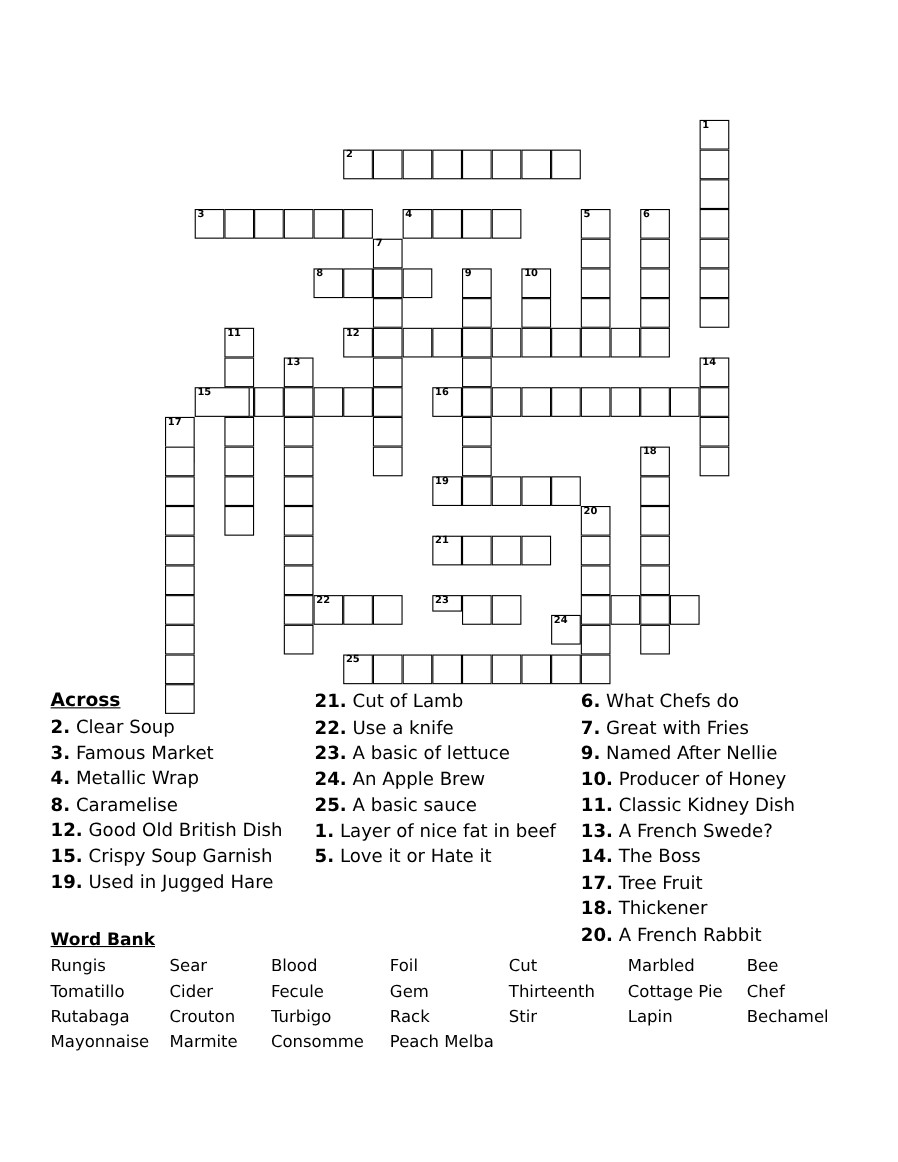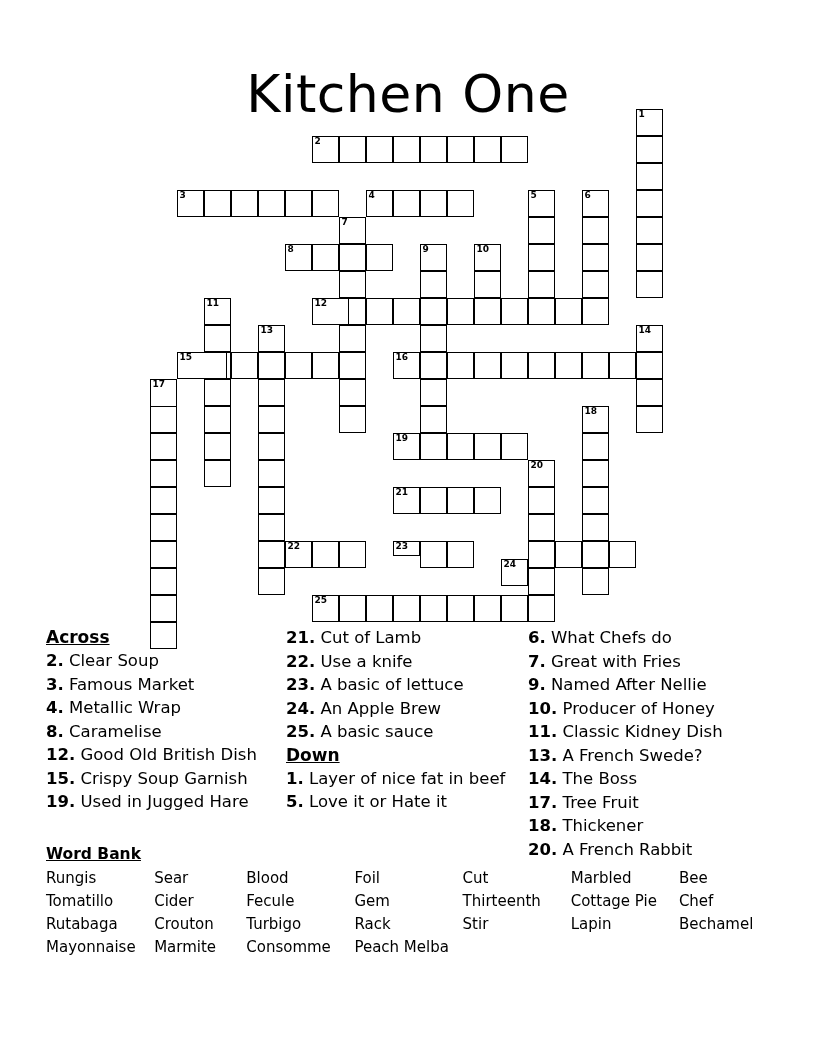--- a/index.html
+++ b/index.html
@@ -123,21 +123,20 @@
   .wb-c3 { width: 101px; }
   .wb-c4 { width: 101px; }
   .wb-c5 { width: 101px; }
   .wb-c6 { width: 100px; }
 </style>
 </head>
 <body>
 
 <div class="page">
 
-  <h1 class="puzzle-title">Kitchen One</h1>
 
   <div id="grid-layer">
       <div class="cell" style="left: 636px; top: 109px; width: 27px; height: 27px;">
         <span class="cell-num">1</span>
       </div>
       <div class="cell" style="left: 636px; top: 136px; width: 27px; height: 27px;"></div>
       <div class="cell" style="left: 636px; top: 163px; width: 27px; height: 27px;"></div>
       <div class="cell" style="left: 636px; top: 190px; width: 27px; height: 27px;"></div>
       <div class="cell" style="left: 636px; top: 217px; width: 27px; height: 27px;"></div>
       <div class="cell" style="left: 636px; top: 244px; width: 27px; height: 27px;"></div>
@@ -211,21 +210,21 @@
       <div class="cell" style="left: 474px; top: 298px; width: 27px; height: 27px;"></div>
       <div class="cell" style="left: 204px; top: 298px; width: 27px; height: 27px;">
         <span class="cell-num">11</span>
       </div>
       <div class="cell" style="left: 204px; top: 325px; width: 27px; height: 27px;"></div>
       <div class="cell" style="left: 204px; top: 352px; width: 27px; height: 27px;"></div>
       <div class="cell" style="left: 204px; top: 379px; width: 27px; height: 27px;"></div>
       <div class="cell" style="left: 204px; top: 406px; width: 27px; height: 27px;"></div>
       <div class="cell" style="left: 204px; top: 433px; width: 27px; height: 27px;"></div>
       <div class="cell" style="left: 204px; top: 460px; width: 27px; height: 27px;"></div>
-      <div class="cell" style="left: 312px; top: 298px; width: 37px; height: 27px;">
+      <div class="cell" style="left: 312px; top: 298px; width: 27px; height: 27px;">
         <span class="cell-num">12</span>
       </div>
       <div class="cell" style="left: 366px; top: 298px; width: 27px; height: 27px;"></div>
       <div class="cell" style="left: 393px; top: 298px; width: 27px; height: 27px;"></div>
       <div class="cell" style="left: 447px; top: 298px; width: 27px; height: 27px;"></div>
       <div class="cell" style="left: 501px; top: 298px; width: 27px; height: 27px;"></div>
       <div class="cell" style="left: 555px; top: 298px; width: 27px; height: 27px;"></div>
       <div class="cell" style="left: 258px; top: 325px; width: 27px; height: 27px;">
         <span class="cell-num">13</span>
       </div>
@@ -345,21 +344,20 @@
     </div>
 
     <div class="clue-col col2">
       <div id="across-part2">
           <p class="clue"><b>21.</b><span> Cut of Lamb</span></p>
           <p class="clue"><b>22.</b><span> Use a knife</span></p>
           <p class="clue"><b>23.</b><span> A basic of lettuce</span></p>
           <p class="clue"><b>24.</b><span> An Apple Brew</span></p>
           <p class="clue"><b>25.</b><span> A basic sauce</span></p>
         </div>
-      <div class="section-head">Down</div>
       <div id="down-part1">
           <p class="clue"><b>1.</b><span> Layer of nice fat in beef</span></p>
           <p class="clue"><b>5.</b><span> Love it or Hate it</span></p>
         </div>
     </div>
 
     <div class="clue-col col3">
       <div id="down-part2">
           <p class="clue"><b>6.</b><span> What Chefs do</span></p>
           <p class="clue"><b>7.</b><span> Great with Fries</span></p>

